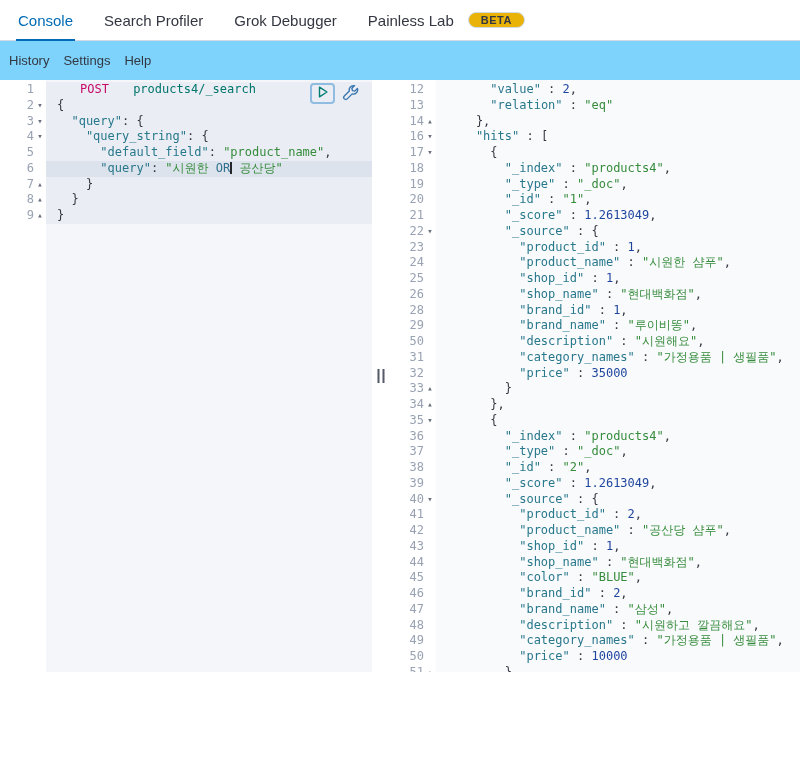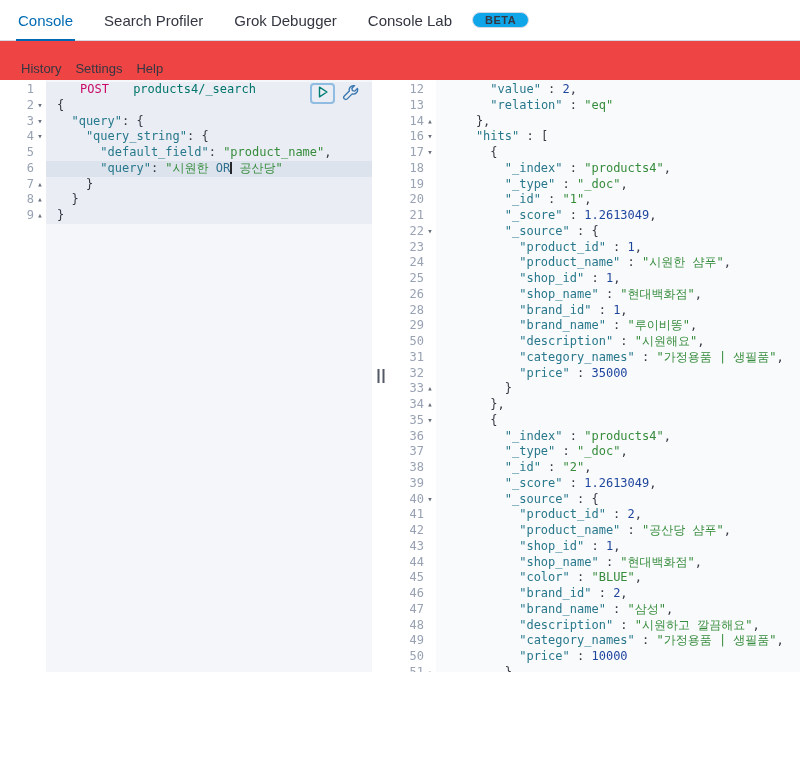--- a/index.html
+++ b/index.html
@@ -17,26 +17,26 @@
   .tab {
     display:flex; align-items:center; font-size:15px; color:#343741;
     position:relative; cursor:pointer; padding:0 2px;
   }
   .tab.active { color:#006bb4; font-weight:500; }
   .tab.active::after {
     content:""; position:absolute; left:0; right:0; bottom:-1px; height:2px;
     background:#006bb4;
   }
   .beta-pill {
-    margin-left:20px; border:1px solid #d3dae6; border-radius:13px;
+    margin-left:14px; border:1px solid #d3dae6; border-radius:13px;
     padding:1px 12px; font-size:11px; font-weight:bold; letter-spacing:.5px;
-    color:#343741; background:#0ea5e9;
+    color:#343741; background:#eab308;
   }
   
-  .menubar { height:39px; display:flex; align-items:flex-end; padding-left:14px; background:#ef4444; }
+  .menubar { height:39px; display:flex; align-items:center; padding-left:2px; background:#7dd3fc; }
   .menu-item { font-size:13px; color:#343741; padding:4px 7px; cursor:pointer; }
   
   .workspace { position:absolute; top:80px; left:0; right:0; bottom:0; display:flex; }
   .pane { position:relative; overflow:hidden; }
   .pane::before { 
     content:""; position:absolute; left:0; top:0; bottom:0; width:46px; background:#fff;
   }
   .pane-left  { width:372px; background:#f4f6f9; }
   .pane-right { flex:1; background:#f9fafc; }
   .splitter { width:18px; background:#fff; position:relative; cursor:col-resize; }
@@ -87,21 +87,21 @@
     <div class="tab active">
       <span>Console</span>
     </div>
     <div class="tab">
       <span>Search Profiler</span>
     </div>
     <div class="tab">
       <span>Grok Debugger</span>
     </div>
     <div class="tab">
-      <span>Console Lab</span>
+      <span>Painless Lab</span>
       <span class="beta-pill">BETA</span>
     </div>
   </div>
 
   <div class="menubar">
     <span class="menu-item">History</span>
     <span class="menu-item">Settings</span>
     <span class="menu-item">Help</span>
   </div>
 

